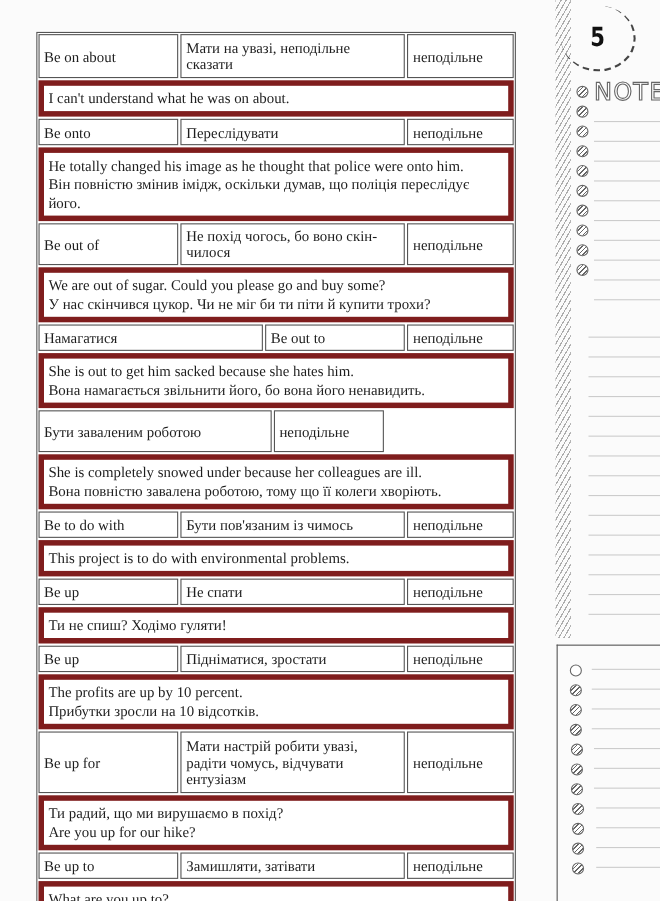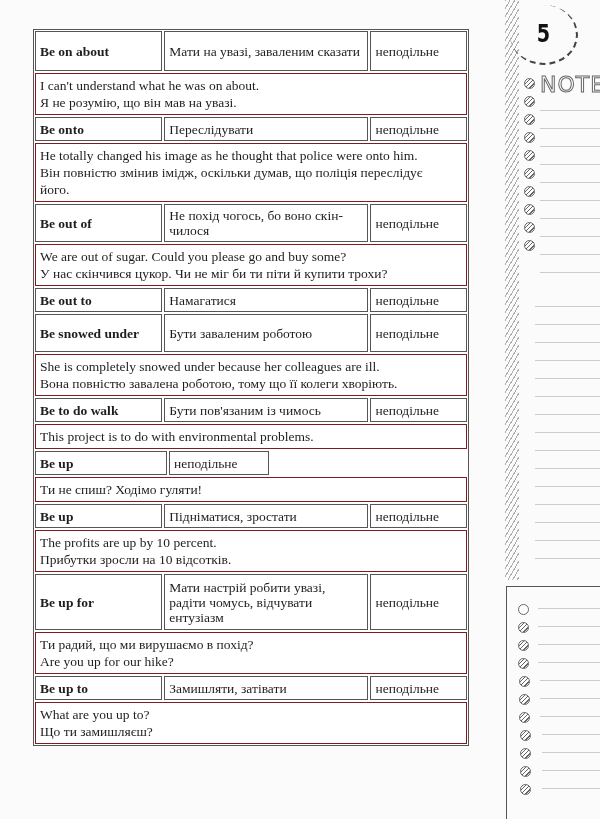--- a/index.html
+++ b/index.html
@@ -14,25 +14,25 @@
     border: 1px solid #555; padding: 1px; background: #fff;
   }
   .entry { display: block; }
   .head-row { display: flex; margin-bottom: 2px; }
   .cell {
     border: 1px solid #555; background: #fff;
     font-size: 13.5px; line-height: 15px;
     padding: 3px 4px; box-sizing: border-box;
     display: flex; align-items: center;
   }
-  .c1 { width: 132px; font-weight: bold; margin-right: 2px; }
+  .c1 { width: 132px; font-weight: normal; margin-right: 2px; }
   .c2 { width: 212px; margin-right: 2px; }
   .c3 { width: 100px; }
   .ex {
-    border: 1px solid #7f1d1d; background: #fff;
+    border: 5px solid #7f1d1d; background: #fff;
     font-size: 13.5px; line-height: 17px;
     padding: 3px 4px; margin-bottom: 2px;
   }
   .ex div { white-space: nowrap; overflow: hidden; }
   .spine {
     position: absolute; left: 505px; top: 0; width: 14px; height: 580px;
     background: repeating-linear-gradient(120deg, #999 0 1px, transparent 1px 4px);
     opacity: .8;
   }
   .page-badge {
@@ -64,26 +64,25 @@
   }
 </style>
 </head>
 <body>
 
 <div class="table-wrap">
 
   <div class="entry">
     <div class="head-row" style="height:40px">
       <div class="cell c1">Be on about</div>
-      <div class="cell c2">Мати на увазі, заваленим сказати</div>
+      <div class="cell c2">Мати на увазі, неподільне сказати</div>
       <div class="cell c3">неподільне</div>
     </div>
     <div class="ex">
       <div>I can't understand what he was on about.</div>
-      <div>Я не розумію, що він мав на увазі.</div>
     </div>
   </div>
 
   <div class="entry">
     <div class="head-row" style="height:24px">
       <div class="cell c1">Be onto</div>
       <div class="cell c2">Переслідувати</div>
       <div class="cell c3">неподільне</div>
     </div>
     <div class="ex">
@@ -100,52 +99,56 @@
       <div class="cell c3">неподільне</div>
     </div>
     <div class="ex">
       <div>We are out of sugar. Could you please go and buy some?</div>
       <div>У нас скінчився цукор. Чи не міг би ти піти й купити трохи?</div>
     </div>
   </div>
 
   <div class="entry">
     <div class="head-row" style="height:24px">
+      <div class="cell c2">Намагатися</div>
       <div class="cell c1">Be out to</div>
-      <div class="cell c2">Намагатися</div>
-      <div class="cell c3">неподільне</div>
+      <div class="cell c3">неподільне</div>
+    </div>
+    <div class="ex">
+      <div>She is out to get him sacked because she hates him.</div>
+      <div>Вона намагається звільнити його, бо вона його ненавидить.</div>
     </div>
   </div>
 
   <div class="entry">
     <div class="head-row" style="height:38px">
-      <div class="cell c1">Be snowed under</div>
       <div class="cell c2">Бути заваленим роботою</div>
       <div class="cell c3">неподільне</div>
     </div>
     <div class="ex">
       <div>She is completely snowed under because her colleagues are ill.</div>
       <div>Вона повністю завалена роботою, тому що її колеги хворіють.</div>
     </div>
   </div>
 
   <div class="entry">
     <div class="head-row" style="height:24px">
-      <div class="cell c1">Be to do walk</div>
+      <div class="cell c1">Be to do with</div>
       <div class="cell c2">Бути пов'язаним із чимось</div>
       <div class="cell c3">неподільне</div>
     </div>
     <div class="ex">
       <div>This project is to do with environmental problems.</div>
     </div>
   </div>
 
   <div class="entry">
     <div class="head-row" style="height:24px">
       <div class="cell c1">Be up</div>
+      <div class="cell c2">Не спати</div>
       <div class="cell c3">неподільне</div>
     </div>
     <div class="ex">
       <div>Ти не спиш? Ходімо гуляти!</div>
     </div>
   </div>
 
   <div class="entry">
     <div class="head-row" style="height:24px">
       <div class="cell c1">Be up</div>

